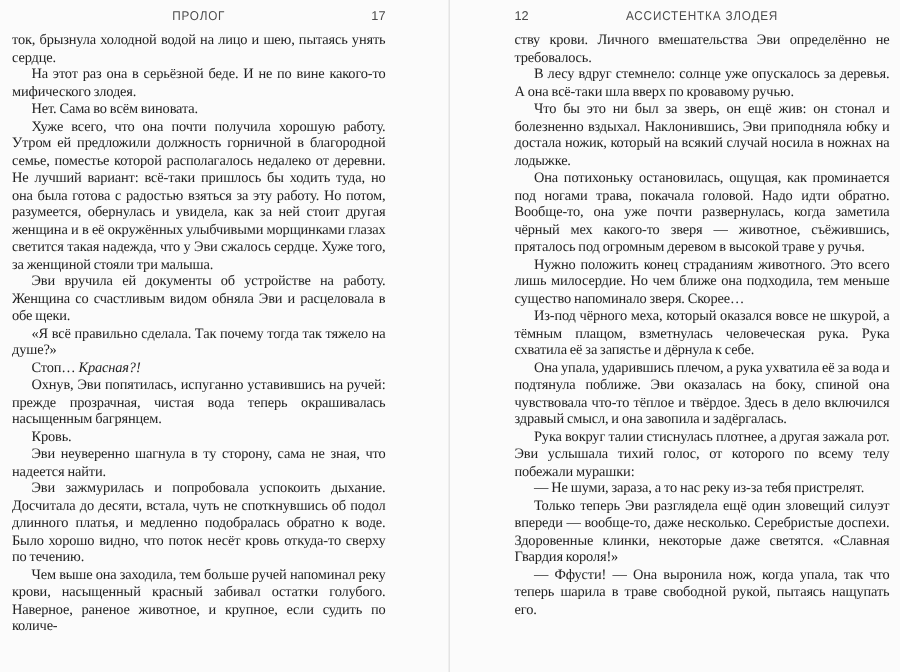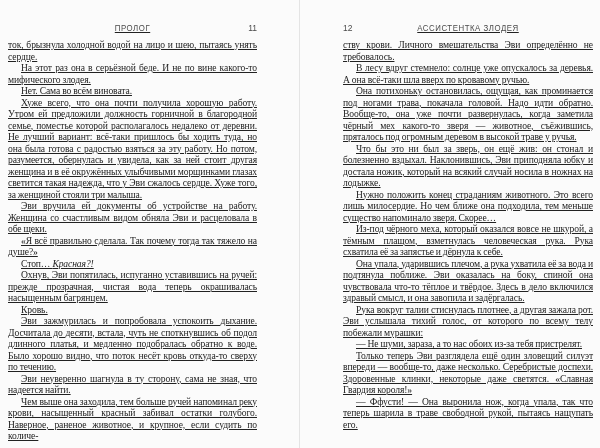--- a/index.html
+++ b/index.html
@@ -9,21 +9,21 @@
     font-family: "Liberation Serif", serif;
     color: var(--fg, #222222);
   }
   .spread { position: relative; width: 600px; height: 448px; display: flex; }
   .divider {
     position: absolute; left: 299px; top: 0; width: 1px; height: 448px;
     background: var(--divider, #e4e4e4);
   }
   .page {
     width: 300px; height: 448px; box-sizing: border-box;
-    overflow: hidden; padding-top: 22px; text-decoration: underline;
+    overflow: hidden; padding-top: 4px;
   }
   .page-left  { padding-left: 8px;  padding-right: 43px; }
   .page-right { padding-left: 43px; padding-right: 7px; }
   .header {
     position: relative; height: 12px; line-height: 12px;
     font-family: "Liberation Sans", sans-serif;
     font-size: 8.5px; letter-spacing: 0.6px;
     color: var(--header, #4a4a4a);
   }
   .header .running-title {
@@ -47,53 +47,53 @@
   .content p em { font-style: italic; }
 </style>
 </head>
 <body style="--bg: #fbfbfb; --fg: #222222; --header: #4a4a4a; --divider: #e4e4e4;">
 
 <div class="spread">
 
   <div class="page page-left">
     <div class="header">
       <span class="running-title">ПРОЛОГ</span>
-      <span class="page-num right">11</span>
+      <span class="page-num right">17</span>
     </div>
     <div class="content">
         <p class="">ток, брызнула холодной водой на лицо и шею, пытаясь унять сердце.</p>
         <p class="ind">На этот раз она в серьёзной беде. И не по вине какого-то мифического злодея.</p>
         <p class="ind">Нет. Сама во всём виновата.</p>
         <p class="ind">Хуже всего, что она почти получила хорошую работу. Утром ей предложили должность горничной в благородной семье, поместье которой располагалось недалеко от деревни. Не лучший вариант: всё-таки пришлось бы ходить туда, но она была готова с радостью взяться за эту работу. Но потом, разумеется, обернулась и увидела, как за ней стоит другая женщина и в её окружённых улыбчивыми морщинками глазах светится такая надежда, что у Эви сжалось сердце. Хуже того, за женщиной стояли три малыша.</p>
         <p class="ind">Эви вручила ей документы об устройстве на работу. Женщина со счастливым видом обняла Эви и расцеловала в обе щеки.</p>
         <p class="ind">«Я всё правильно сделала. Так почему тогда так тяжело на душе?»</p>
         <p class="ind">Стоп… <em>Красная?!</em></p>
         <p class="ind">Охнув, Эви попятилась, испуганно уставившись на ручей: прежде прозрачная, чистая вода теперь окрашивалась насыщенным багрянцем.</p>
         <p class="ind">Кровь.</p>
+        <p class="ind">Эви неуверенно шагнула в ту сторону, сама не зная, что надеется найти.</p>
         <p class="ind">Эви зажмурилась и попробовала успокоить дыхание. Досчитала до десяти, встала, чуть не споткнувшись об подол длинного платья, и медленно подобралась обратно к воде. Было хорошо видно, что поток несёт кровь откуда-то сверху по течению.</p>
-        <p class="ind">Эви неуверенно шагнула в ту сторону, сама не зная, что надеется найти.</p>
         <p class="ind">Чем выше она заходила, тем больше ручей напоминал реку крови, насыщенный красный забивал остатки голубого. Наверное, раненое животное, и крупное, если судить по количе-</p>
       </div>
   </div>
 
   <div class="page page-right">
     <div class="header">
       <span class="page-num left">12</span>
       <span class="running-title">АССИСТЕНТКА ЗЛОДЕЯ</span>
     </div>
     <div class="content">
         <p class="">ству крови. Личного вмешательства Эви определённо не требовалось.</p>
         <p class="ind">В лесу вдруг стемнело: солнце уже опускалось за деревья. А она всё-таки шла вверх по кровавому ручью.</p>
+        <p class="ind">Что бы это ни был за зверь, он ещё жив: он стонал и болезненно вздыхал. Наклонившись, Эви приподняла юбку и достала ножик, который на всякий случай носила в ножнах на лодыжке.</p>
         <p class="ind">Она потихоньку остановилась, ощущая, как проминается под ногами трава, покачала головой. Надо идти обратно. Вообще-то, она уже почти развернулась, когда заметила чёрный мех какого-то зверя — животное, съёжившись, пряталось под огромным деревом в высокой траве у ручья.</p>
-        <p class="ind">Что бы это ни был за зверь, он ещё жив: он стонал и болезненно вздыхал. Наклонившись, Эви приподняла юбку и достала ножик, который на всякий случай носила в ножнах на лодыжке.</p>
         <p class="ind">Нужно положить конец страданиям животного. Это всего лишь милосердие. Но чем ближе она подходила, тем меньше существо напоминало зверя. Скорее…</p>
         <p class="ind">Из-под чёрного меха, который оказался вовсе не шкурой, а тёмным плащом, взметнулась человеческая рука. Рука схватила её за запястье и дёрнула к себе.</p>
         <p class="ind">Она упала, ударившись плечом, а рука ухватила её за вода и подтянула поближе. Эви оказалась на боку, спиной она чувствовала что-то тёплое и твёрдое. Здесь в дело включился здравый смысл, и она завопила и задёргалась.</p>
         <p class="ind">Рука вокруг талии стиснулась плотнее, а другая зажала рот. Эви услышала тихий голос, от которого по всему телу побежали мурашки:</p>
-        <p class="ind">— Не шуми, зараза, а то нас обоих из-за тебя пристрелят.</p>
+        <p class="ind">— Не шуми, зараза, а то нас реку из-за тебя пристрелят.</p>
         <p class="ind">Только теперь Эви разглядела ещё один зловещий силуэт впереди — вообще-то, даже несколько. Серебристые доспехи. Здоровенные клинки, некоторые даже светятся. «Славная Гвардия короля!»</p>
         <p class="ind">— Ффусти! — Она выронила нож, когда упала, так что теперь шарила в траве свободной рукой, пытаясь нащупать его.</p>
       </div>
   </div>
 
   <div class="divider"></div>
 
 </div>
 
 </body></html>

